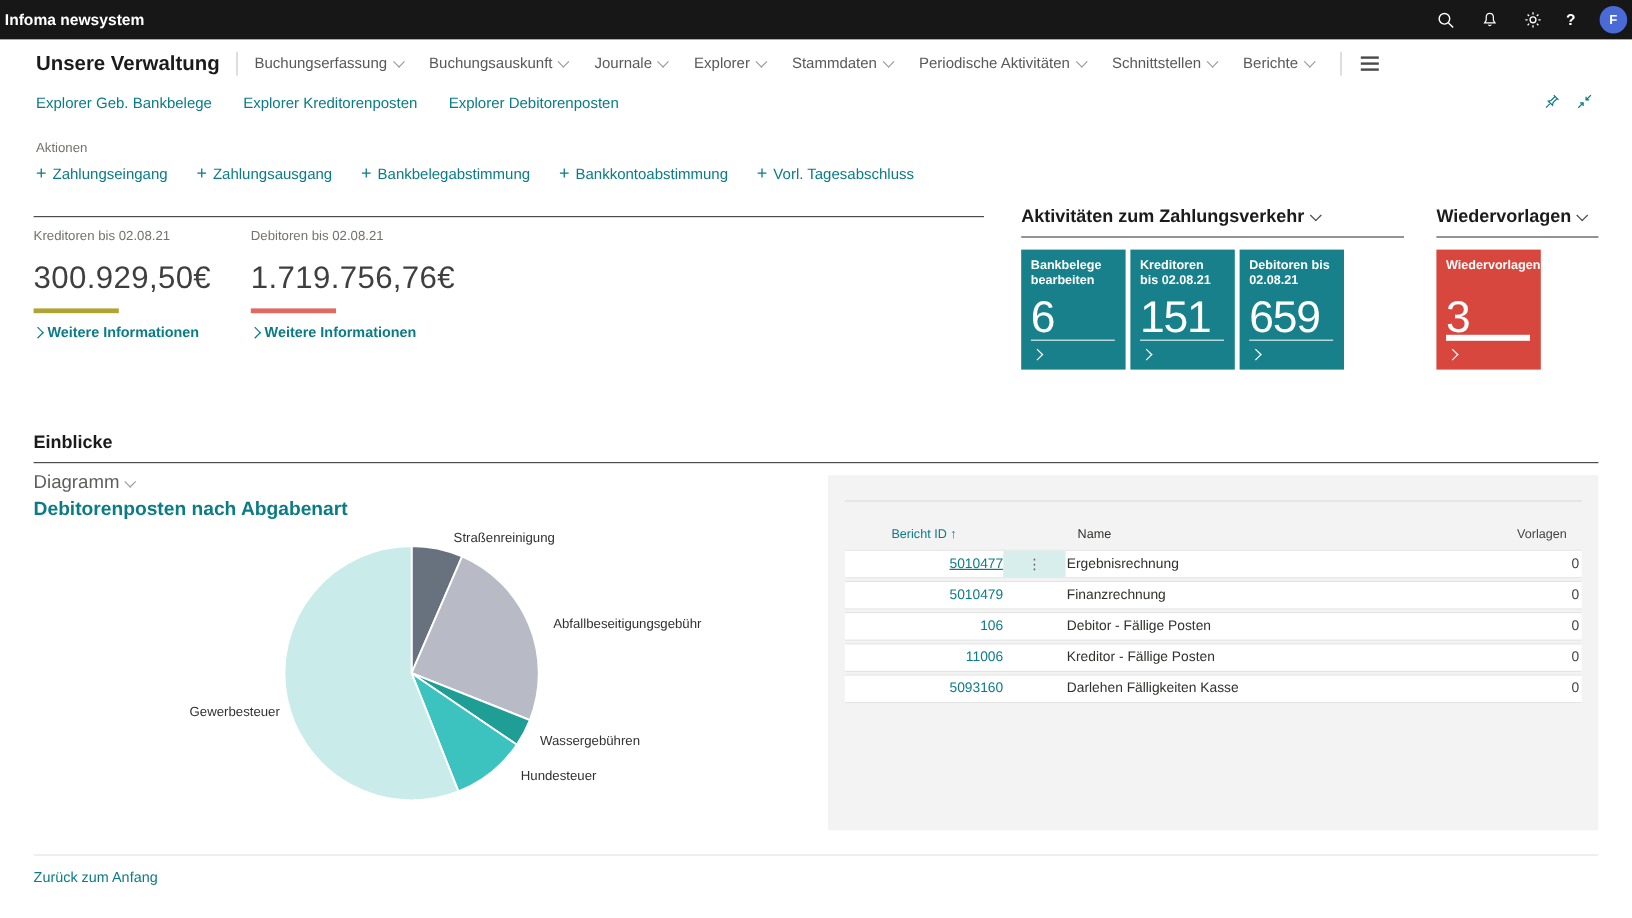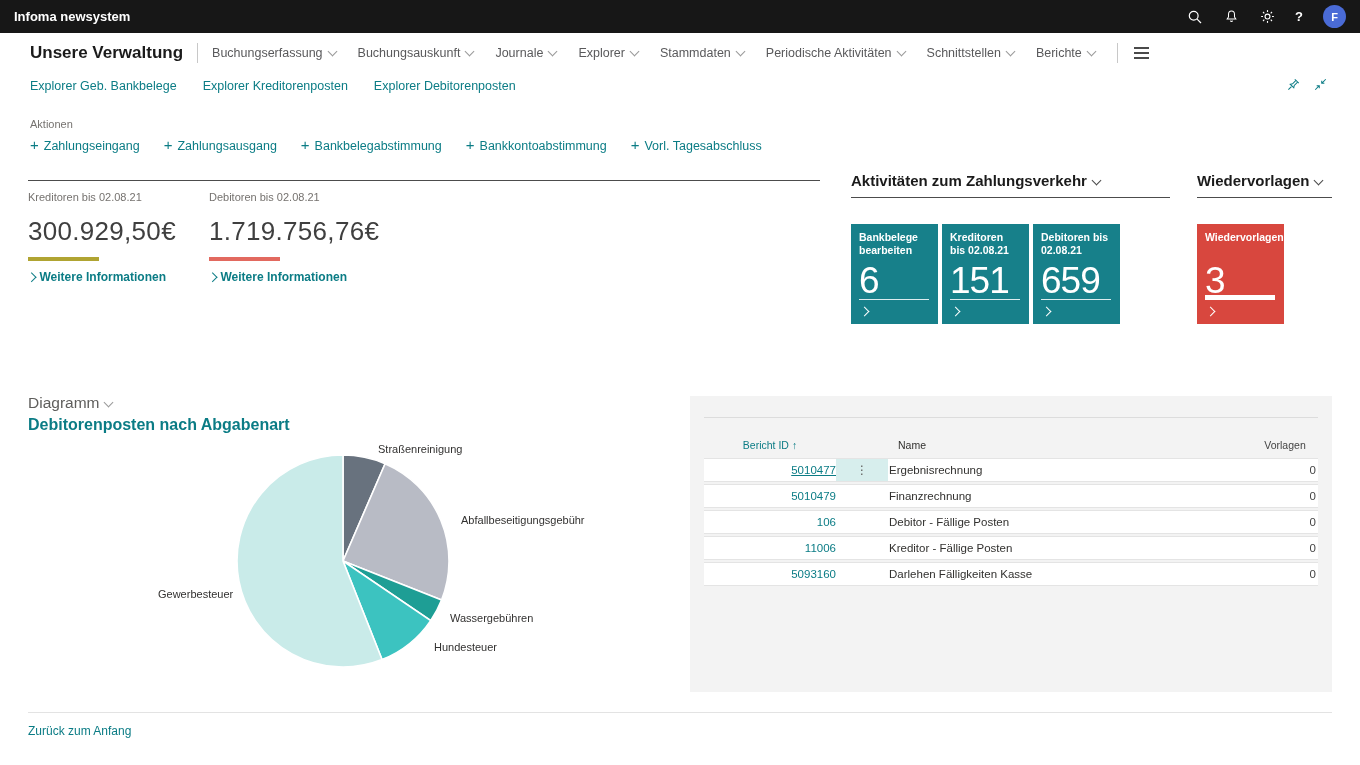--- a/index.html
+++ b/index.html
@@ -1,21 +1,21 @@
 <!DOCTYPE html>
 <html><head>
 <meta charset="utf-8">
 <style>
   html,body{margin:0;padding:0;background:#fff;}
   #app{position:relative;width:1360px;height:765px;overflow:hidden;
        font-family:"Liberation Sans","DejaVu Sans",sans-serif;color:#1b1b1b;background:#fff;}
 
   
   .topbar{position:absolute;left:0;top:0;width:100%;height:33px;background:#171717;
-          display:flex;align-items:center;box-sizing:border-box;padding:0 14px;gap:24px;}
+          display:flex;align-items:center;box-sizing:border-box;padding:0 4px;gap:24px;}
   .brand{color:#fff;font-size:13px;font-weight:bold;}
   .tb-right{margin-left:auto;display:flex;align-items:center;gap:20px;}
   .tb-icon{width:16px;height:16px;display:inline-flex;align-items:center;justify-content:center;cursor:pointer;}
   .tb-help{color:#fff;font-size:13px;font-weight:bold;cursor:pointer;}
   .avatar{width:23px;height:23px;border-radius:50%;background:#4a6bd6;color:#fff;font-size:11px;
           font-weight:bold;display:flex;align-items:center;justify-content:center;cursor:pointer;}
 
   
   .navrow{position:absolute;left:0;top:33px;width:100%;height:39px;display:flex;align-items:center;
           box-sizing:border-box;padding-left:30px;background:#fff;}
@@ -51,21 +51,21 @@
 
   .kpi-row{display:flex;margin-top:10px;}
   .kpi{width:181px;cursor:default;}
   .kpi-label{font-size:11px;color:#75726f;}
   .kpi-value{font-size:26px;color:#3f3f3f;margin-top:13px;letter-spacing:.3px;}
   .kpi-bar{width:71px;height:4px;margin-top:10px;}
   .kpi-link{margin-top:9px;font-size:12px;color:#0b7c85;font-weight:600;cursor:pointer;display:flex;align-items:center;}
   .chev-r{display:inline-block;width:5.5px;height:5.5px;border-right:1.4px solid #0b7c85;
           border-bottom:1.4px solid #0b7c85;transform:rotate(-45deg);margin-right:5px;}
 
-  .tiles{display:flex;margin-top:26px;gap:4px;}
+  .tiles{display:flex;margin-top:10px;gap:4px;}
   .tile{width:87px;height:100px;box-sizing:border-box;padding:7px 8px;position:relative;color:#fff;cursor:pointer;}
   .tile-label{font-size:10.5px;font-weight:700;line-height:1.25;}
   .tile-value{position:absolute;left:8px;top:36px;font-size:37px;font-weight:300;letter-spacing:-1px;}
   .tile-bar{position:absolute;left:8px;top:75px;width:70px;height:1px;background:rgba(255,255,255,.85);}
   .tile-bar.thick{height:5px;top:71px;background:#fff;}
   .tile-chev{position:absolute;left:10px;bottom:9px;width:6px;height:6px;border-right:1.6px solid #fff;
              border-top:1.6px solid #fff;transform:rotate(45deg);}
 
   
   .diagram-head{position:absolute;left:28px;top:394px;}
@@ -246,20 +246,26 @@
     <div class="tiles" id="reminder-host">
         <div class="tile" style="background: rgb(216, 71, 62);">
           <div class="tile-label">Wiedervorlagen</div>
           <div class="tile-value">3</div>
           <div class="tile-bar thick"></div>
           <span class="tile-chev"></span>
         </div>
       </div>
   </div>
 
+  <div class="section" style="left:28px;top:360px;width:1304px;">
+    <div class="sec-head">
+      <span>Einblicke</span>
+    </div>
+    <div class="rule"></div>
+  </div>
 
   <div class="diagram-head">
     <div class="sec-head gray">
       <span>Diagramm</span><span class="chev"></span>
     </div>
     <div class="diagram-sub">Debitorenposten nach Abgabenart</div>
   </div>
 
   <div id="pie-wrap">
     <svg id="pie-svg" viewBox="0 0 216 216" width="216" height="216">

